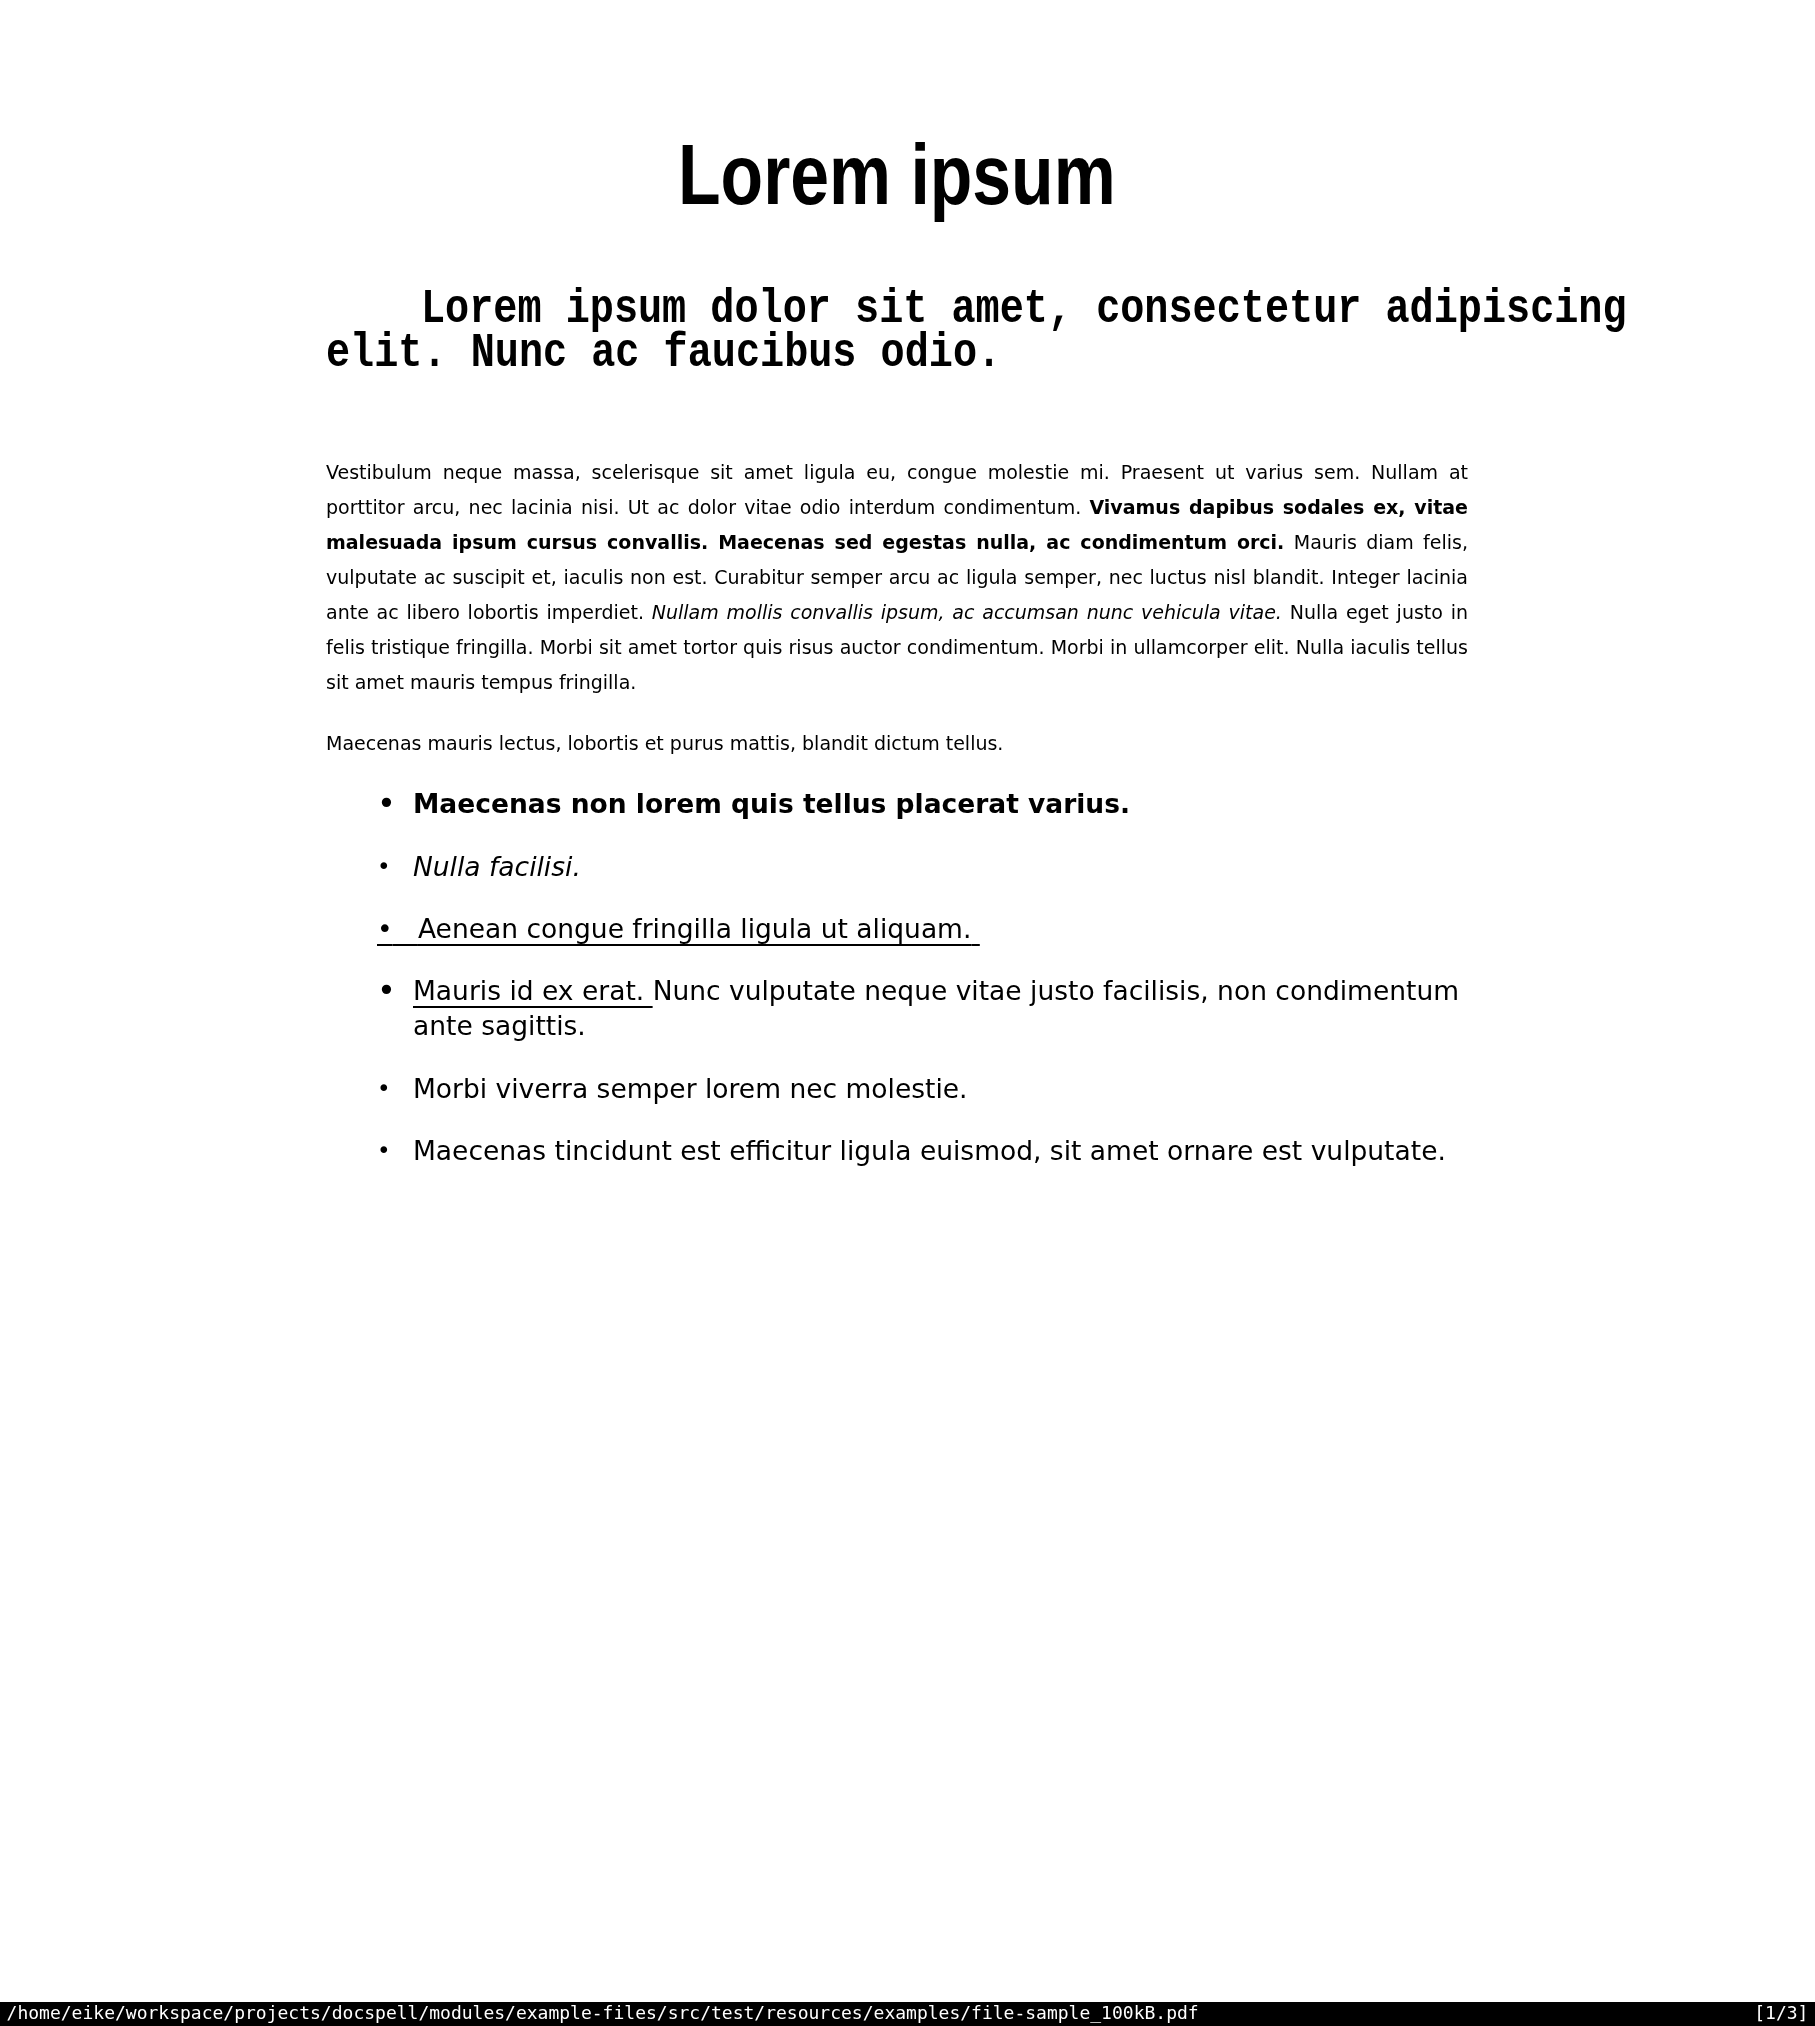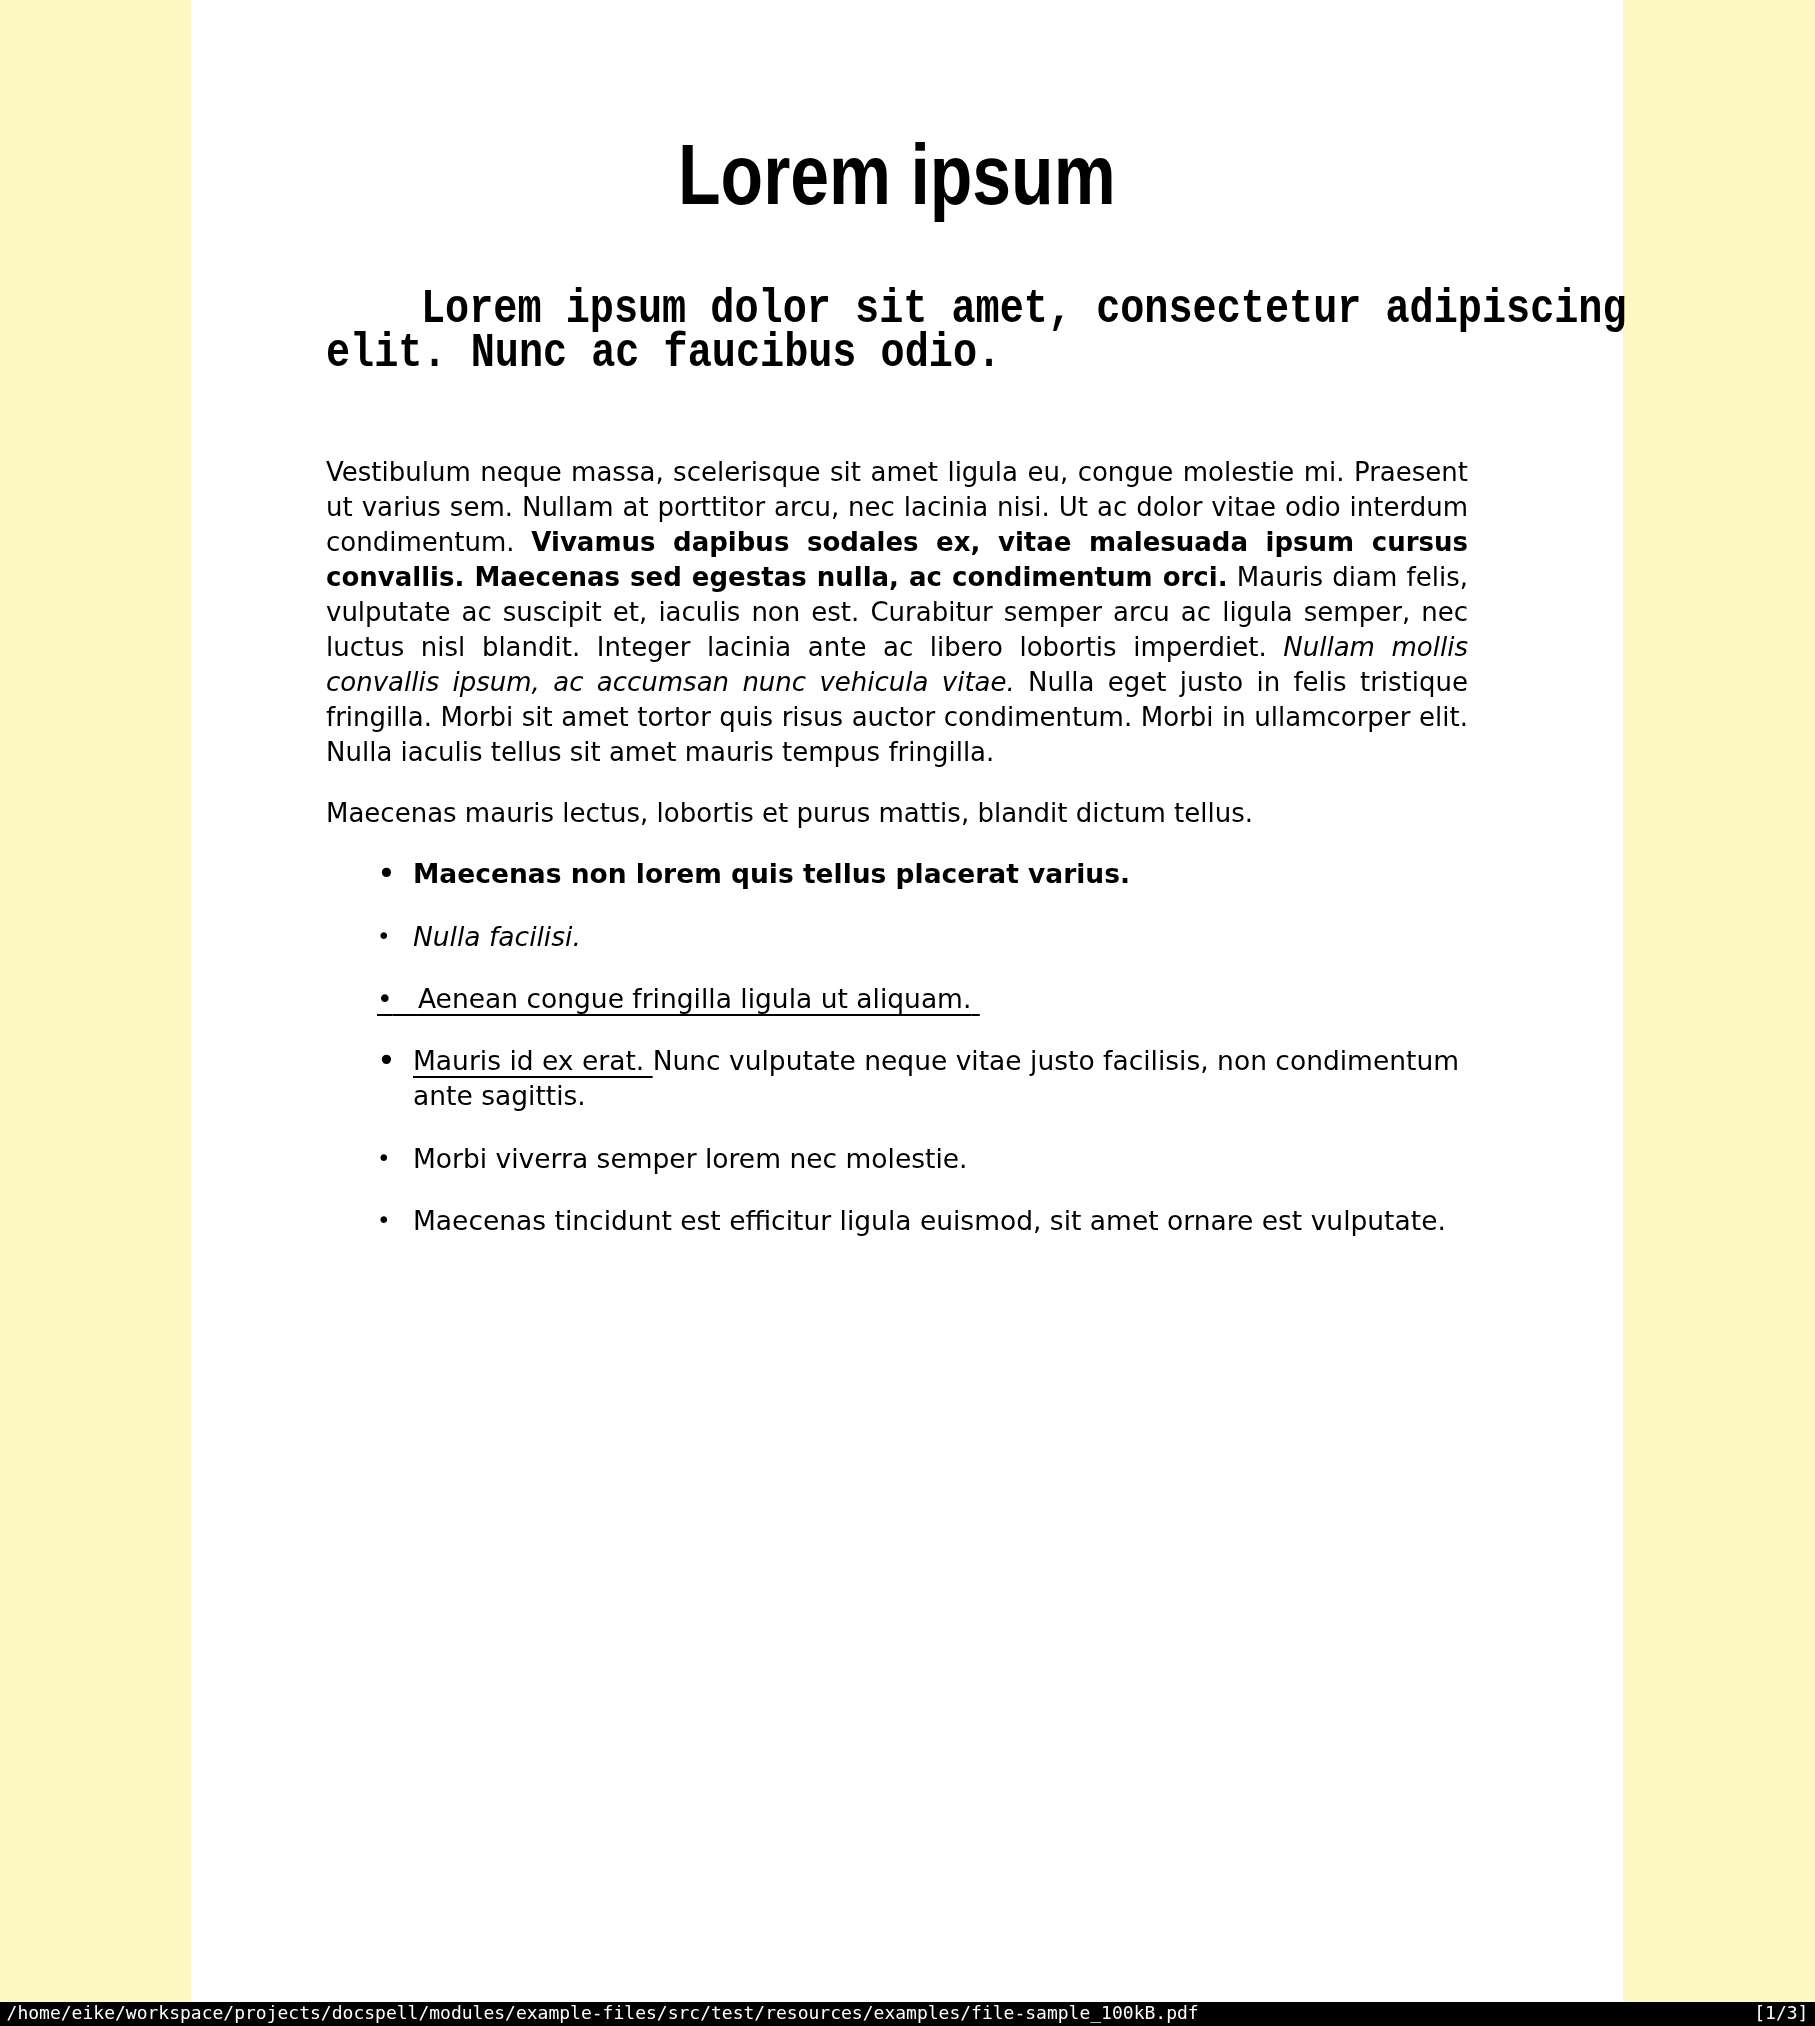--- a/index.html
+++ b/index.html
@@ -1,20 +1,20 @@
 <!DOCTYPE html>
 <html style="font-size:15px"><head>
 <meta charset="utf-8">
 <style>
   html, body { margin: 0; padding: 0; background: #000; }
   .screen {
     position: relative;
     width: 1815px;
     height: 2026px;
-    background: #fef9c3;
+    background: #ffffff;
     overflow: hidden;
     font-family: "DejaVu Sans", sans-serif;
   }
   .page {
     position: absolute;
     left: 191px;
     top: 0;
     width: 1432px;
     height: 2026px;
     background: #ffffff;
@@ -41,21 +41,21 @@
     font-family: Liberation Mono, monospace;
     font-weight: bold;
     font-size: 49px;
     line-height: 44px;
     white-space: nowrap;
   }
   .s-line .squeeze { transform-origin: 0 50%; }
   .indent { margin-left: 95px; }
   .body-par {
     margin: 25.6px 0 0 0;
-    font-size: 26px;
+    font-size: 19px;
     line-height: 35px;
     text-align: justify;
   }
   .first-par { margin-top: 80px; }
   .b { font-weight: bold; }
   .i { font-style: italic; }
   .list {
     margin-top: 25.6px;
     font-size: 26.5px;
     line-height: 35px;

